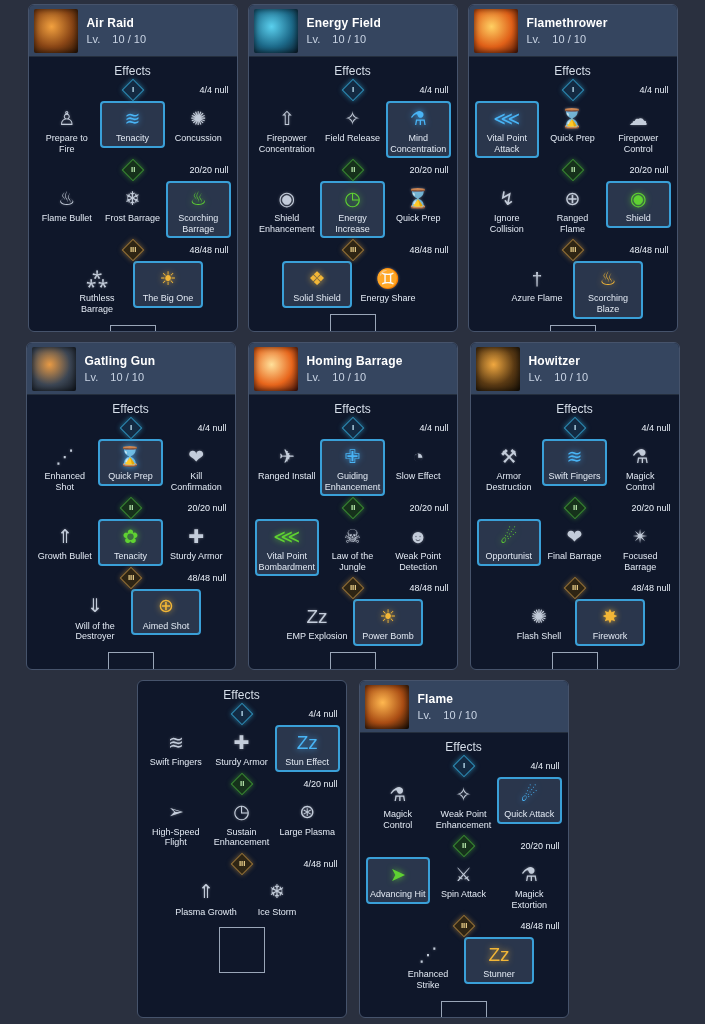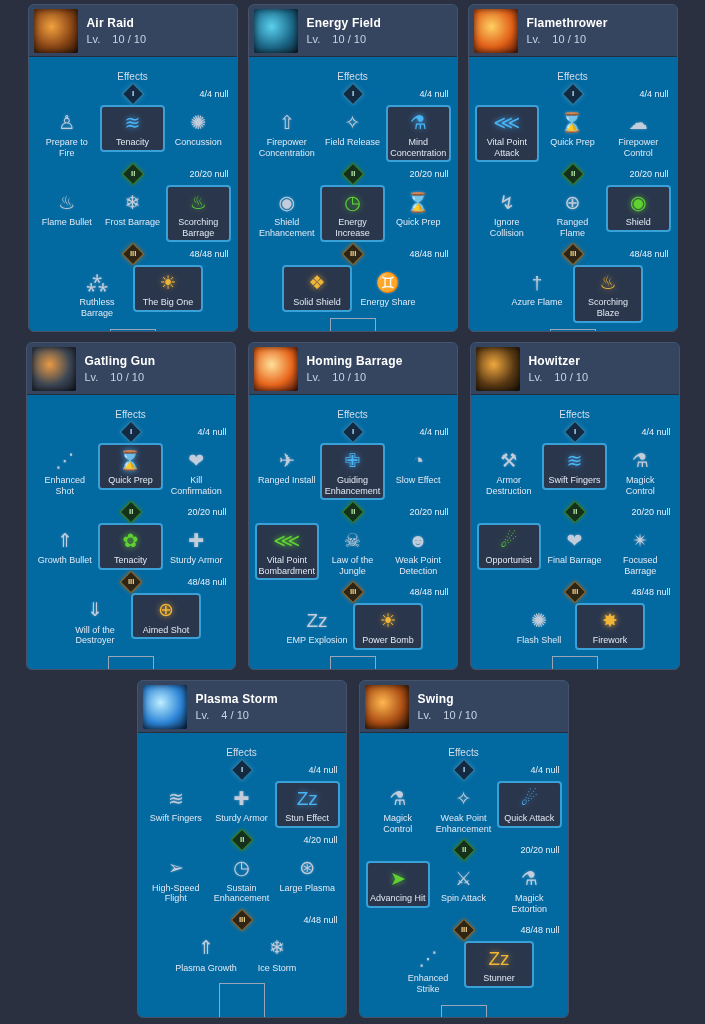--- a/index.html
+++ b/index.html
@@ -9,38 +9,38 @@
     font-family:"Liberation Sans",sans-serif;
     -webkit-font-smoothing:antialiased;
     overflow:hidden;
   }
   .page{width:705px;height:1024px;}
   .row{display:flex;justify-content:center;gap:10px;}
   .row1{padding-top:4px;}
   .row2,.row3{margin-top:10px;gap:12px;}
   .panel{
     width:210px;box-sizing:border-box;
-    background:#0369a1;
+    background:#0f172a;
     border:1px solid #46536b;border-radius:6px;
     overflow:hidden;
   }
   .row1 .panel,.row2 .panel{height:328px;}
   .row3 .panel{height:338px;}
   .panel-header{
     display:flex;align-items:center;gap:9px;
     background:#35455f;border-bottom:1px solid #242e3d;
     height:52px;box-sizing:border-box;padding:4px 5px;
   }
   .hicon{width:44px;height:44px;border-radius:2px;flex:none;box-shadow:inset 0 0 6px rgba(0,0,0,.6);}
   .htext{display:flex;flex-direction:column;}
   .title{font-size:12px;font-weight:bold;color:#ffffff;letter-spacing:.2px;}
   .lv-row{font-size:11px;color:#c9d4e4;margin-top:3px;}
   .lv-row .lv-label{margin-right:12px;}
   .panel-body{padding:0 6px;}
-  .effects{text-align:center;font-size:10px;color:#d6dee9;margin-top:14px;}
+  .effects{text-align:center;font-size:12px;color:#d6dee9;margin-top:7px;}
   .tier-head{position:relative;display:flex;justify-content:center;align-items:center;height:18px;margin:3px 0 2px 0;}
   .diamond{width:14px;height:14px;transform:rotate(45deg);display:flex;align-items:center;justify-content:center;border:1px solid;flex:none;}
   .diamond .numeral{transform:rotate(-45deg);font-size:8px;font-weight:bold;line-height:1;}
   .tier-1{background:#132a42;border-color:#2e8fb8;color:#c4e6f7;box-shadow:0 0 5px rgba(46,143,184,.8);}
   .tier-2{background:#16311b;border-color:#3a8a34;color:#b6e6aa;box-shadow:0 0 5px rgba(58,138,52,.8);}
   .tier-3{background:#2e2514;border-color:#96733a;color:#ecd08a;box-shadow:0 0 5px rgba(150,115,58,.8);}
   .counter{position:absolute;right:2px;top:50%;transform:translateY(-50%);font-size:9px;color:#eaf0f8;}
   .skills-row{display:flex;justify-content:center;align-items:flex-start;gap:1px;min-height:46px;}
   .skill{
     width:64px;border:2px solid transparent;border-radius:4px;
@@ -496,29 +496,20 @@
                 <div class="skill-label">Firework</div>
               </div>
             </div>
           </div>
       <div class="empty-slot"></div>
     </div>
   </div>
     </div>
     <div class="row row3">
       <div class="panel">
-    <div class="panel-header">
-      <div class="hicon" style="background: radial-gradient(circle at 40% 40%, rgb(189, 238, 255), rgb(46, 134, 216) 55%, rgb(7, 29, 58));"></div>
-      <div class="htext">
-        <span class="title">Plasma Storm</span>
-        <span class="lv-row">
-          <span class="lv-label">Lv.</span><span>4 / 10</span>
-        </span>
-      </div>
-    </div>
     <div class="panel-body">
       <div class="effects">Effects</div>
       <div>
             <div class="tier-head">
               <span class="diamond tier-1">
                 <span class="numeral">I</span>
               </span>
               <span class="counter">4/4 null</span>
             </div>
             <div class="skills-row">
@@ -572,21 +563,21 @@
               </div>
             </div>
           </div>
       <div class="empty-slot"></div>
     </div>
   </div>
       <div class="panel">
     <div class="panel-header">
       <div class="hicon" style="background: radial-gradient(circle at 40% 40%, rgb(255, 184, 80), rgb(170, 77, 20) 55%, rgb(18, 11, 4));"></div>
       <div class="htext">
-        <span class="title">Swing</span>
+        <span class="title">Flame</span>
         <span class="lv-row">
           <span class="lv-label">Lv.</span><span>10 / 10</span>
         </span>
       </div>
     </div>
     <div class="panel-body">
       <div class="effects">Effects</div>
       <div>
             <div class="tier-head">
               <span class="diamond tier-1">

